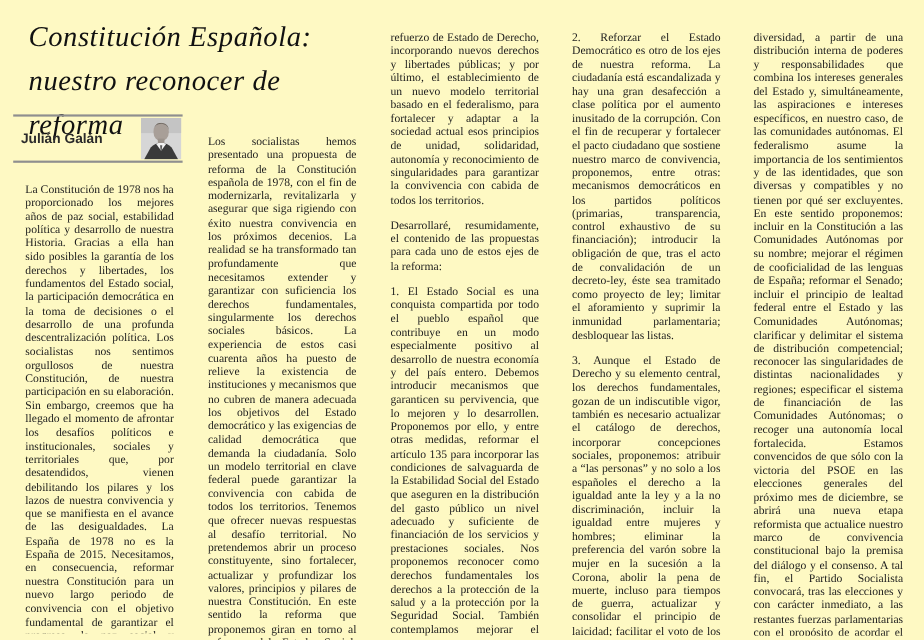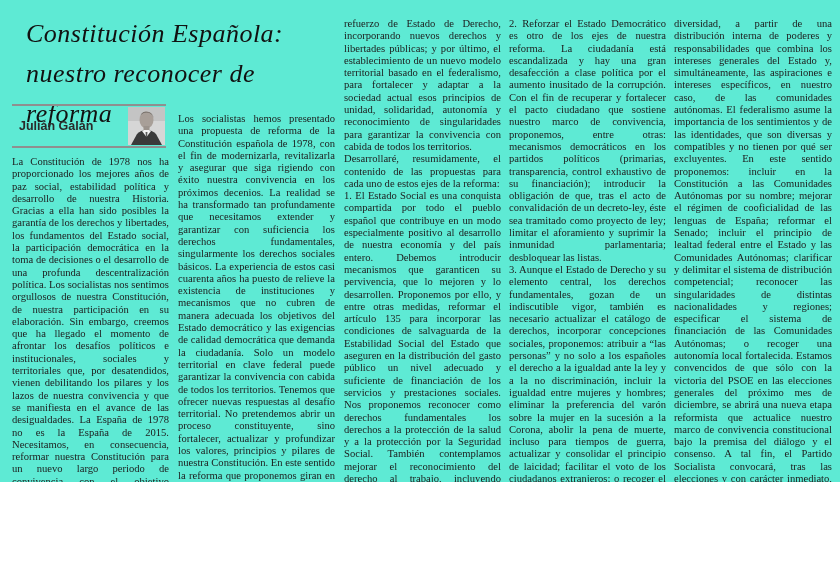--- a/index.html
+++ b/index.html
@@ -3,22 +3,22 @@
 <meta charset="utf-8">
 <style>
   html, body {
     margin: 0;
     padding: 0;
     background: #ffffff;
   }
   .page {
     position: relative;
     width: 840px;
-    height: 482px;
-    background: #5eead4;
+    height: 582px;
+    background: #fef9c3;
     overflow: hidden;
     font-family: "Liberation Serif", serif;
     color: #1c1c1c;
   }
   .article-title {
     position: absolute;
     left: 26px;
     top: 14px;
     width: 314px;
     font-family: "Liberation Serif", serif;
@@ -59,21 +59,21 @@
   }
   .col {
     position: absolute;
     overflow: hidden;
     font-size: 10.6px;
     line-height: 12.3px;
     text-align: justify;
     color: #1c1c1c;
   }
   .col p {
-    margin: 0;
+    margin: 11px;
     padding: 0;
     text-align: justify;
   }
   #col1 { left: 12px;  top: 156px; width: 157px; height: 420px; }
   #col2 { left: 178px; top: 113px; width: 157px; height: 474px; }
   #col3 { left: 344px; top: 18px;  width: 157px; height: 560px; }
   #col4 { left: 509px; top: 18px;  width: 157px; height: 560px; }
   #col5 { left: 674px; top: 18px;  width: 158px; height: 560px; }
 </style>
 </head>

